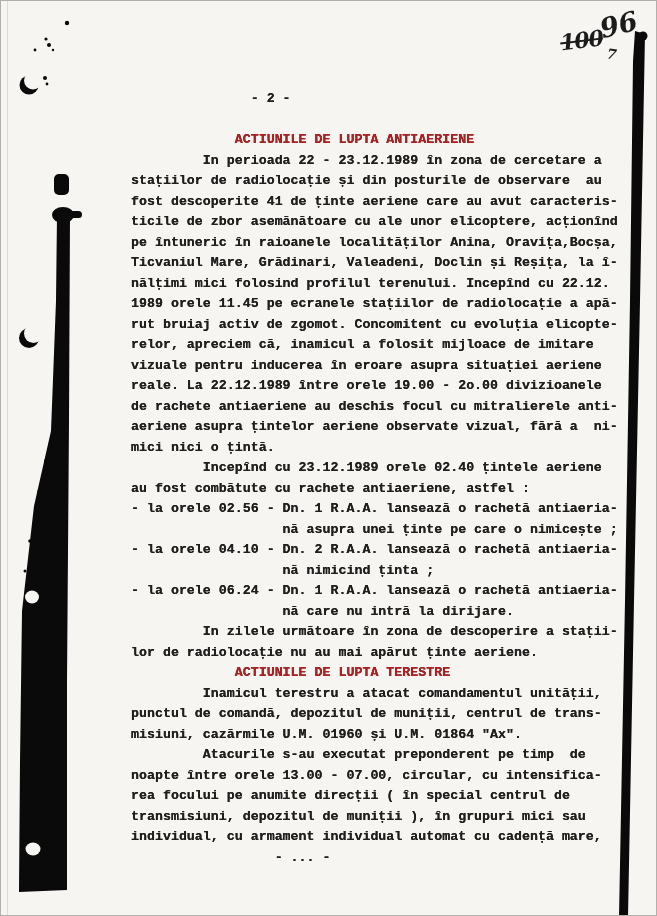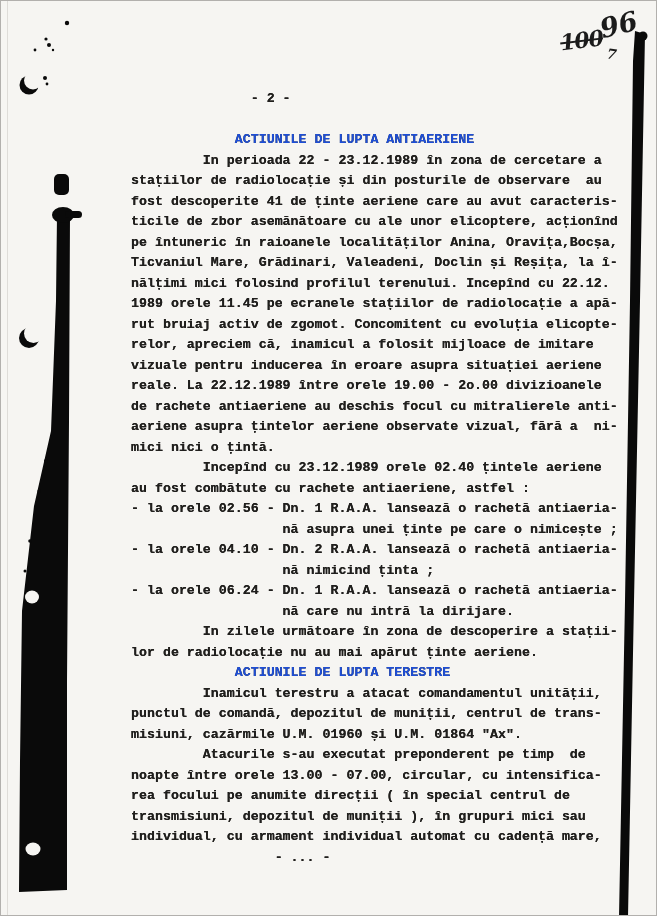--- a/index.html
+++ b/index.html
@@ -17,21 +17,21 @@
     background: #dedcd8;
   }
   
   .text-block {
     position: absolute; left: 130px; top: 88px;
     font-size: 13.3px; line-height: 20.5px; font-weight: 700;
     color: #201f1d; white-space: pre;
     text-shadow: 0 0 0.35px #201f1d;
   }
   .line { min-height: 20.5px; }
-  .line.heading { color: #1d4ed8; }
+  .line.heading { color: #b91c1c; }
   
   .handwriting {
     position: absolute; top: 0; left: 0; width: 657px; height: 80px;
     font-family: "DejaVu Serif", serif; font-style: italic; color: #1b1b1b;
   }
   .hw-crossed {
     position: absolute; left: 559px; top: 26px;
     font-size: 22px; font-weight: 700; letter-spacing: -1px;
     text-decoration: line-through; text-decoration-thickness: 2px;
     transform: rotate(-7deg);

